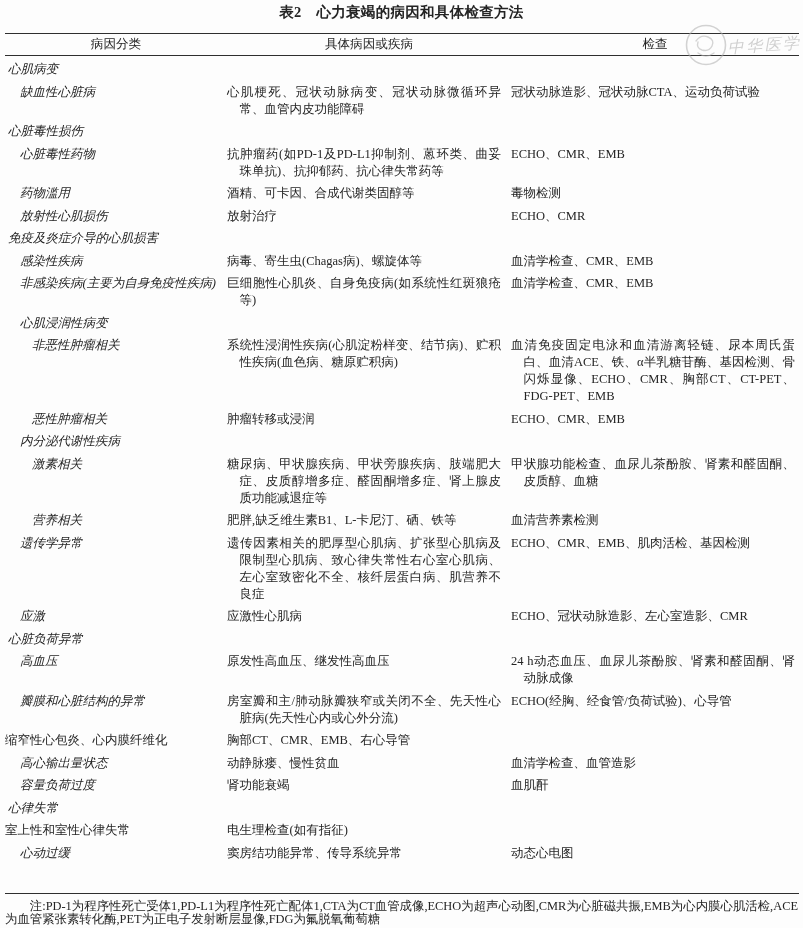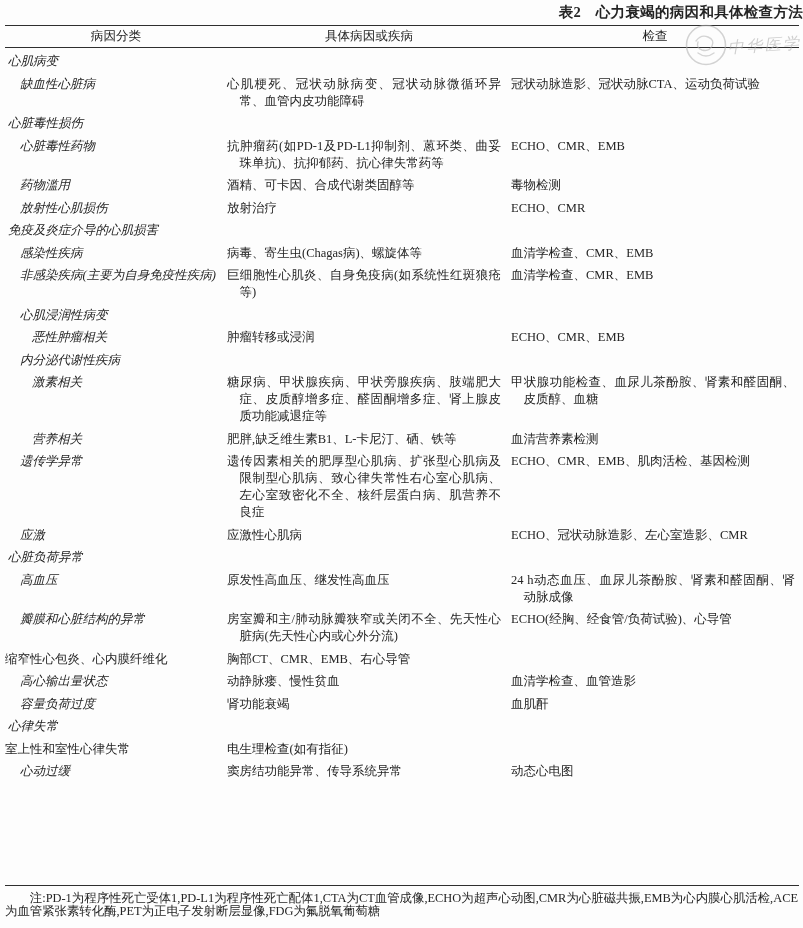--- a/index.html
+++ b/index.html
@@ -7,28 +7,28 @@
     position:relative;
     width:803px;height:928px;
     background:#fdfdfd;
     overflow:hidden;
     font-family:"Liberation Serif","DejaVu Serif",serif;
     color:#242424;
     -webkit-font-smoothing:antialiased;
   }
   .title{
     padding-top:3px;
-    text-align:right;
+    text-align:center;
     font-weight:bold;
     font-size:14.5px;
     line-height:19px;
     letter-spacing:0.3px;
   }
   .table-wrap{
-    margin:3px 4px 0 5px;
+    margin:11px 4px 0 5px;
     border-top:1.6px solid #2f2f2f;
   }
   .header-row{
     display:grid;
     grid-template-columns:222px 284px 1fr;
     align-items:center;
     height:21px;
     border-bottom:1.3px solid #2f2f2f;
     font-size:12.6px;
   }
@@ -143,20 +143,25 @@
           <div class="c1">非感染疾病(主要为自身免疫性疾病)</div>
           <div class="c2">巨细胞性心肌炎、自身免疫病(如系统性红斑狼疮等)</div>
           <div class="c3">血清学检查、CMR、EMB</div>
         </div>
         <div class="row lv2 sec">
           <div class="c1">心肌浸润性病变</div>
           <div class="c2"></div>
           <div class="c3"></div>
         </div>
         <div class="row lv3">
+          <div class="c1">非恶性肿瘤相关</div>
+          <div class="c2">系统性浸润性疾病(心肌淀粉样变、结节病)、贮积性疾病(血色病、糖原贮积病)</div>
+          <div class="c3">血清免疫固定电泳和血清游离轻链、尿本周氏蛋白、血清ACE、铁、α半乳糖苷酶、基因检测、骨闪烁显像、ECHO、CMR、胸部CT、CT-PET、FDG-PET、EMB</div>
+        </div>
+        <div class="row lv3">
           <div class="c1">恶性肿瘤相关</div>
           <div class="c2">肿瘤转移或浸润</div>
           <div class="c3">ECHO、CMR、EMB</div>
         </div>
         <div class="row lv2 sec">
           <div class="c1">内分泌代谢性疾病</div>
           <div class="c2"></div>
           <div class="c3"></div>
         </div>
         <div class="row lv3">

